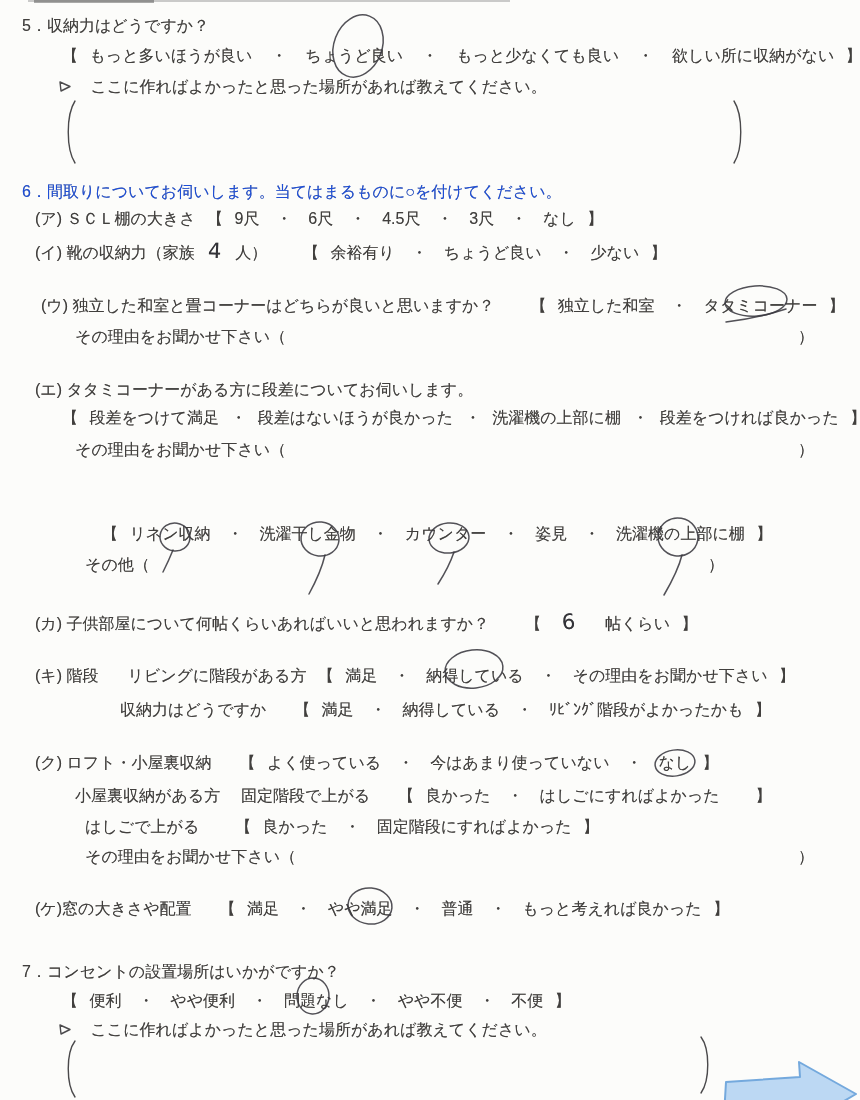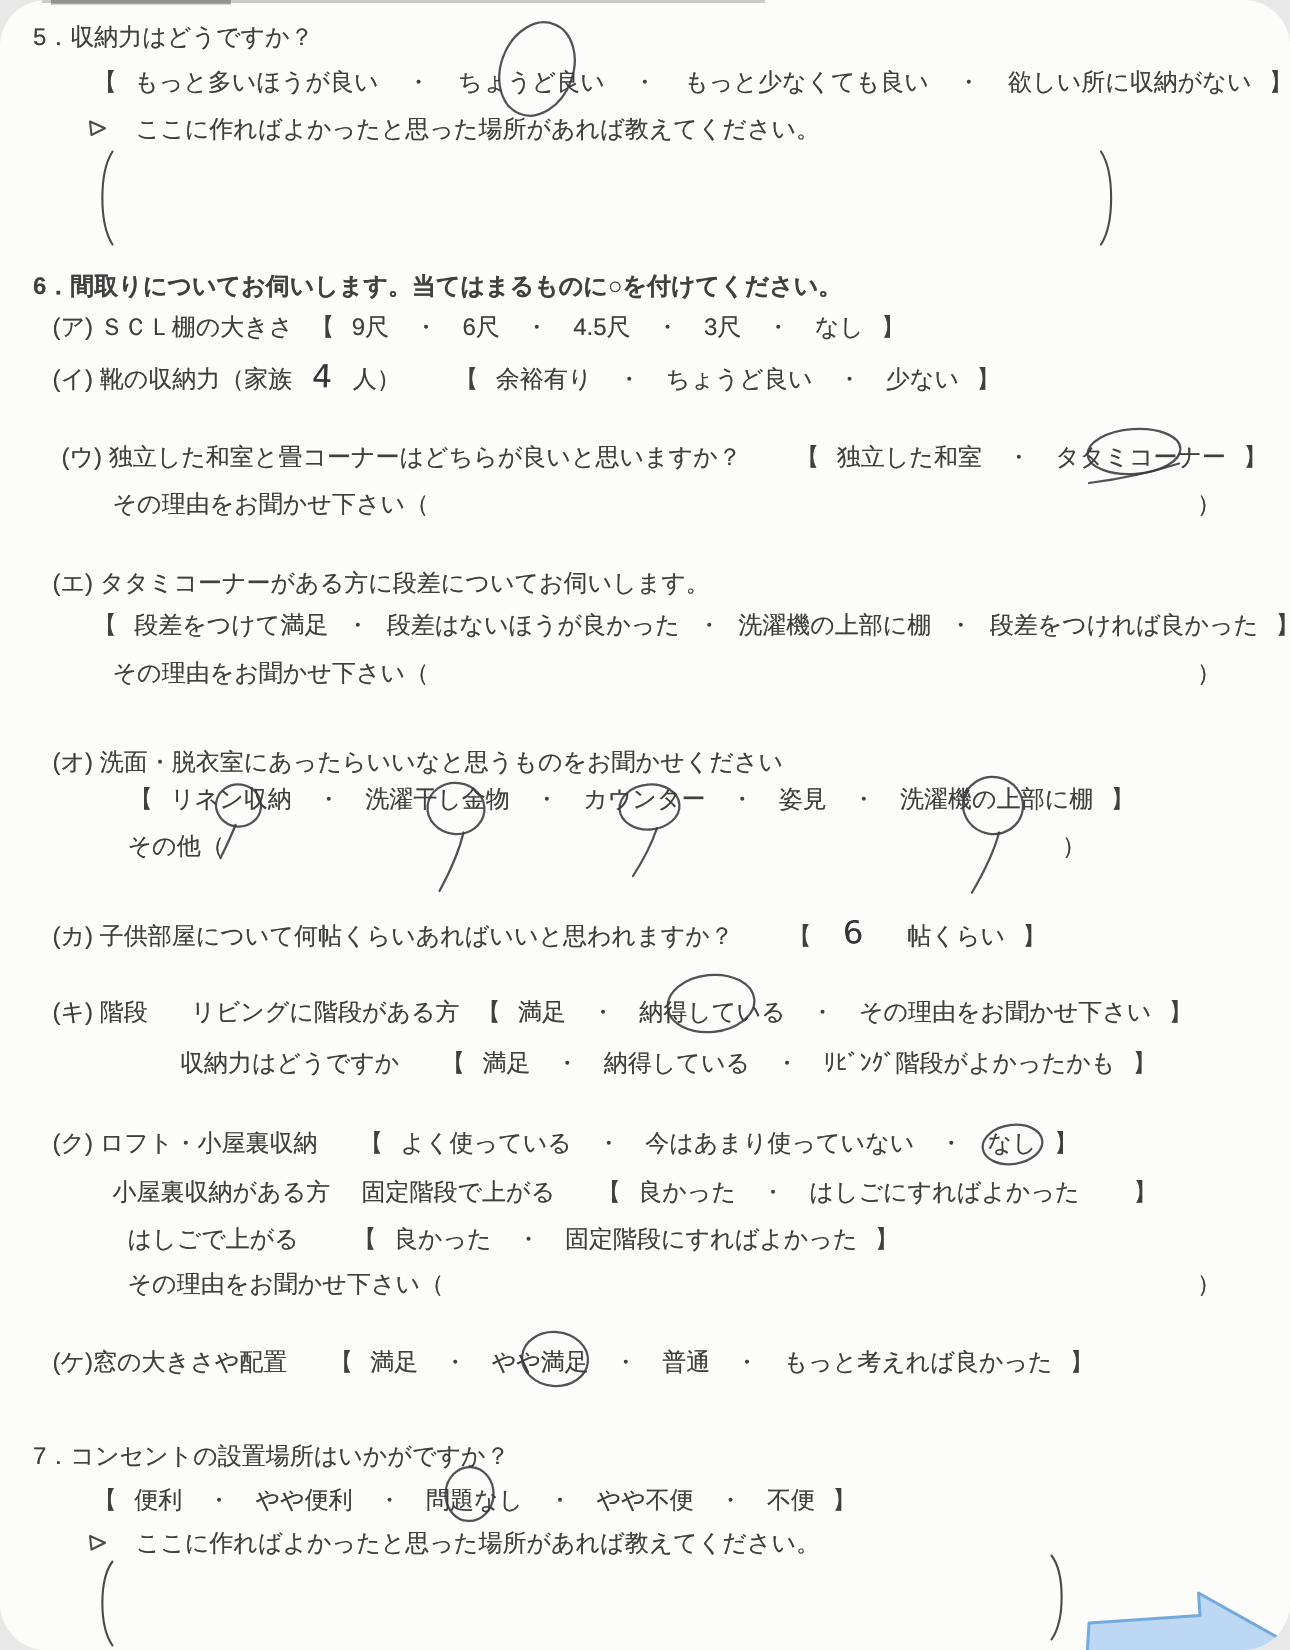--- a/index.html
+++ b/index.html
@@ -1,25 +1,24 @@
 <!DOCTYPE html>
 <html><head>
 <meta charset="utf-8">
 <style>
   html,body{margin:0;padding:0;background:#e8e8e8}
   .page{
     position:relative;width:860px;height:1100px;margin:0 auto;
     background:#fcfcfa;overflow:hidden;
     font-family:"Liberation Sans","DejaVu Sans",sans-serif;
     color:#413f3d;
-    border-radius:31px;
   }
   .line{position:absolute;white-space:nowrap;font-size:16px;line-height:20px;
         text-shadow:0 0 .4px rgba(70,70,70,.55)}
-  .bold{font-weight:bold;color:#404040}
+  .bold{font-weight:normal;color:#1d4ed8}
   .dot{margin:0 12px}
   .wide .dot{margin:0 14px}
   .tight .dot{margin:0 7px}
   .brk{margin:0 7px}
   .gap-s{display:inline-block;width:12px}
   .gap-m{display:inline-block;width:20px}
   .opt{position:relative;display:inline-block}
   .mark{position:absolute;overflow:visible;pointer-events:none}
   .mark ellipse,.mark path{fill:none;stroke:#3a3940;stroke-width:1.5;stroke-linecap:round;opacity:.88}
   .hand{display:inline-block;font-size:21px;line-height:1;color:#333338;
@@ -133,22 +132,21 @@
     <span class="opt"><span>洗濯機の上部に棚</span></span>
     <span class="dot">・</span>
     <span class="opt"><span>段差をつければ良かった</span></span>
     <span class="brk">】</span>
   </div>
   <div class="line" style="left:75px;top:440px;width:740px">
     <span>その理由をお聞かせ下さい（</span>
     <span class="abs" style="left:723px">）</span>
   </div>
 
-  <div class="line" style="left:35px;top:499px">(オ) 洗面・脱衣室にあったらいいなと思うものをお聞かせください</div>
-  <div class="line" style="left:79px;top:524px">
+  <div class="line" style="left:95px;top:524px">
     <span class="brk">【</span>
     <span class="opt">
       <span>リネン収納</span>
       <svg class="mark" style="left:28px;top:-2px" width="40" height="56" viewBox="0 0 40 56">
         <ellipse cx="18" cy="15" rx="15" ry="14" transform="rotate(8 18 15)"></ellipse>
         <path d="M16,28 Q12,38 6,50"></path>
       </svg>
     </span>
     <span class="dot">・</span>
     <span class="opt">

